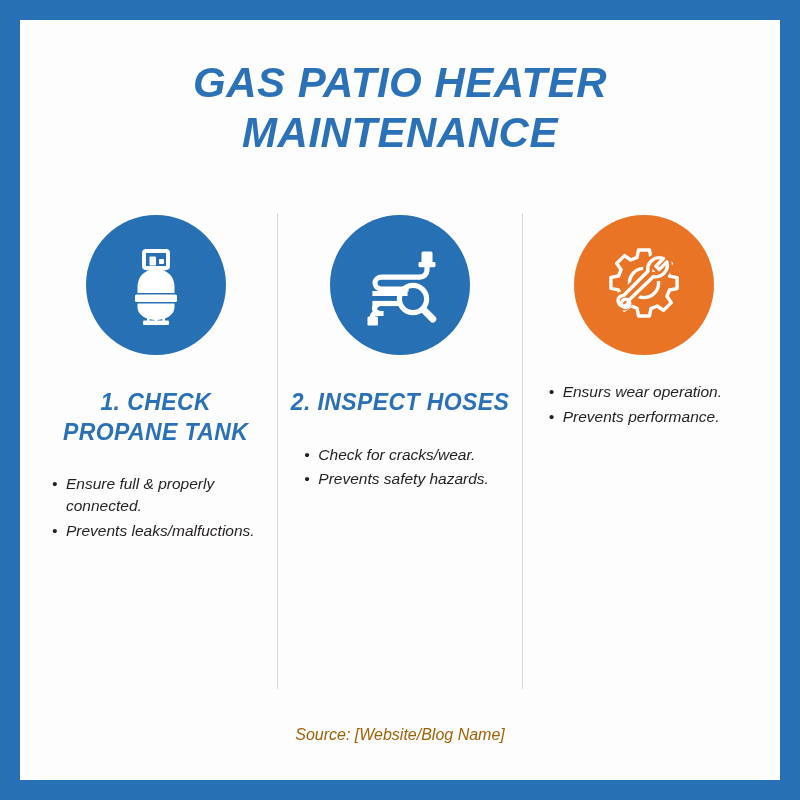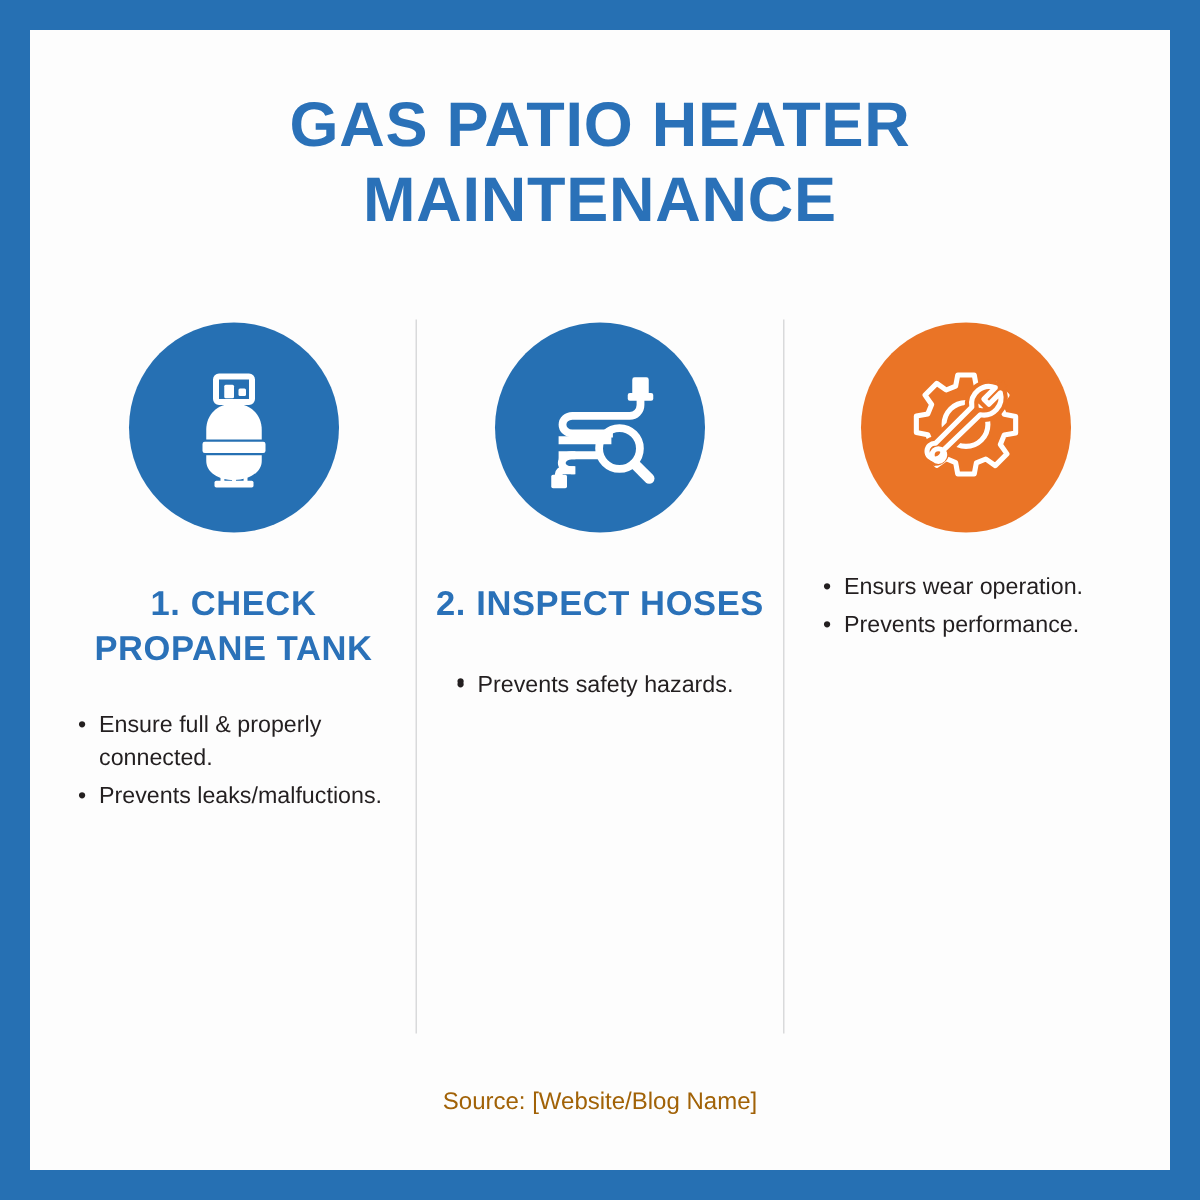--- a/index.html
+++ b/index.html
@@ -8,20 +8,21 @@
     background: #ffffff;
   }
   #infographic {
     position: relative;
     width: 800px;
     height: 800px;
     background: #2670b3;
     box-sizing: border-box;
     font-family: "Liberation Sans", sans-serif;
     overflow: hidden;
+    font-style: italic;
   }
   .inner-card {
     position: absolute;
     left: 20px;
     top: 20px;
     width: 760px;
     height: 760px;
     background: #fdfdfd;
     box-sizing: border-box;
     display: flex;
@@ -209,20 +210,21 @@
                 <circle cx="56" cy="57" r="13.6"></circle>
                 <path d="M66.2 67.4l9.6 9.6" stroke-linecap="round" stroke-width="7"></path>
               </g>
             </svg>
           </span>
         </div>
         <div class="col-title">2. INSPECT HOSES</div>
         <ul class="bullets">
           <li>
             <span class="bullet-dot">•</span>
+            <span>Check for cracks/wear.</span>
           </li>
           <li>
             <span class="bullet-dot">•</span>
             <span>Prevents safety hazards.</span>
           </li>
         </ul>
       </div>
 
       <div class="divider"></div>
 

